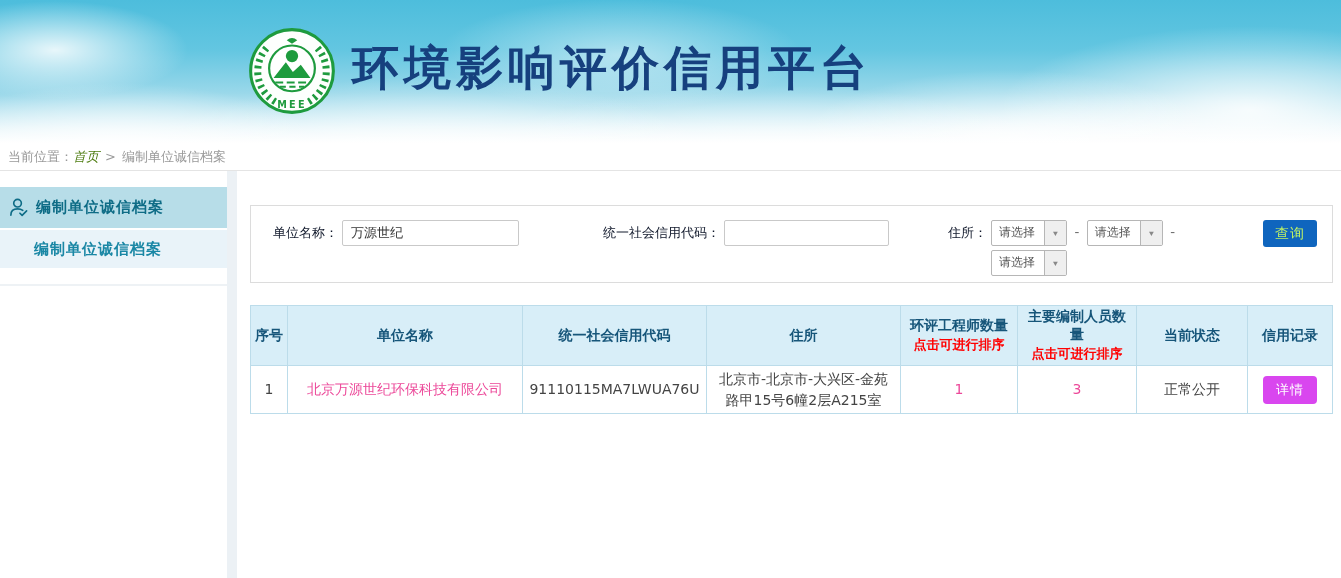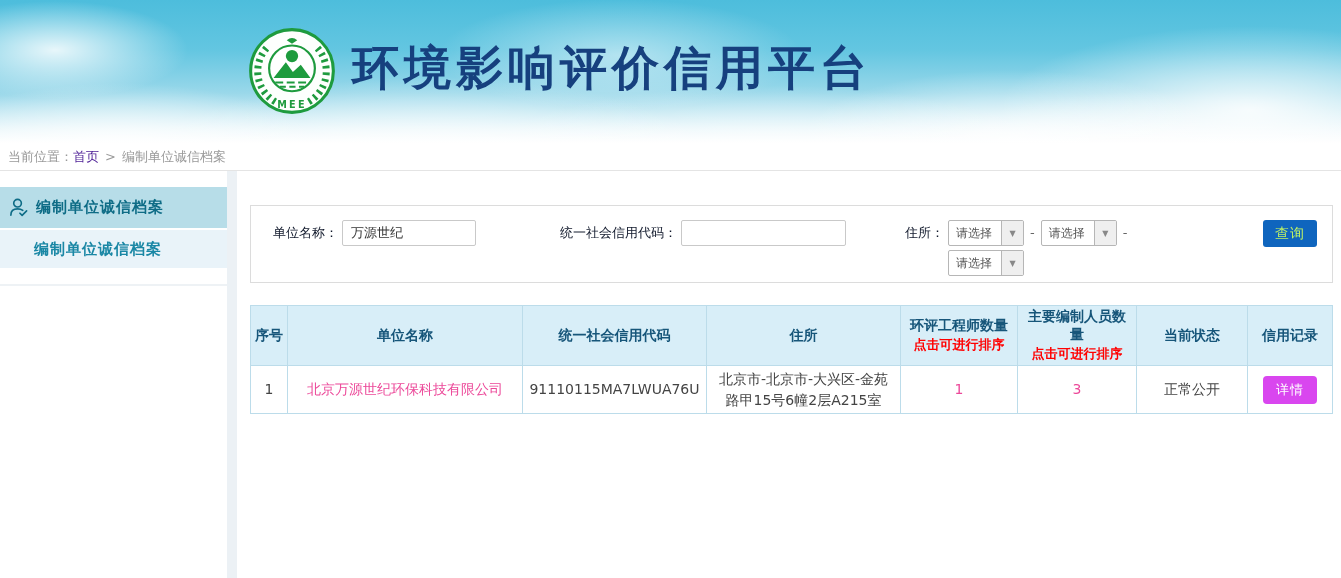--- a/index.html
+++ b/index.html
@@ -29,21 +29,21 @@
     font-size:47px; font-weight:bold; color:#16407E; letter-spacing:5px;
     line-height:1.2; white-space:nowrap;
   }
 
   
   .breadcrumb-bar{
     height:28px; line-height:27px; padding-left:8px;
     font-size:13px; color:#999; background:#fff;
     border-bottom:1px solid #E4E4E4;
   }
-  .breadcrumb-bar a{ color:#4c1d95; text-decoration:none; }
+  .breadcrumb-bar a{ color:#4d7c0f; text-decoration:none;font-style:italic; }
   .crumb-sep{ margin:0 6px; }
 
   
   .content-row{ display:flex; width:1341px; height:407px; }
   .sidebar{ width:227px; padding-top:16px; background:#fff; flex:0 0 227px; }
   .v-divider{ width:10px; background:#ECF1F5; flex:0 0 10px; }
   .main{ flex:1; padding-left:13px; }
 
   
   .side-item-active{
@@ -68,23 +68,23 @@
   .search-row{ display:flex; align-items:flex-start; padding-top:14px; }
   .f-label{ font-size:13px; color:#0f172a; line-height:26px; white-space:nowrap; }
   .lbl-unit{ margin-left:22px; }
   .lbl-code{ margin-left:84px; }
   .lbl-addr{ margin-left:59px; }
   .txt-input{
     height:26px; border:1px solid #C9C9C9; border-radius:2px;
     font-size:13px; color:#333; padding:0 8px; margin-left:4px;
     font-family:"DejaVu Sans","Liberation Sans",sans-serif; outline:none;
   }
-  .w-unit{ width:134px; }
+  .w-unit{ width:177px; }
   .w-code{ width:165px; }
-  .addr-selects{ display:flex; flex-direction:column; gap:4px; margin-left:4px; }
+  .addr-selects{ display:flex; flex-direction:column; gap:4px; margin-left:4px;font-family:Liberation Mono, monospace; }
   .addr-line{ display:flex; align-items:center; }
   .fake-select{
     display:inline-flex; align-items:stretch; height:26px; border:1px solid #B6B6B6;
     border-radius:2px; background:#fff; cursor:pointer; overflow:hidden;
   }
   .fake-select .sel-text{
     width:52px; font-size:12px; color:#555; line-height:24px; padding-left:7px;
     white-space:nowrap; overflow:hidden;
   }
   .fake-select .sel-arrow{

